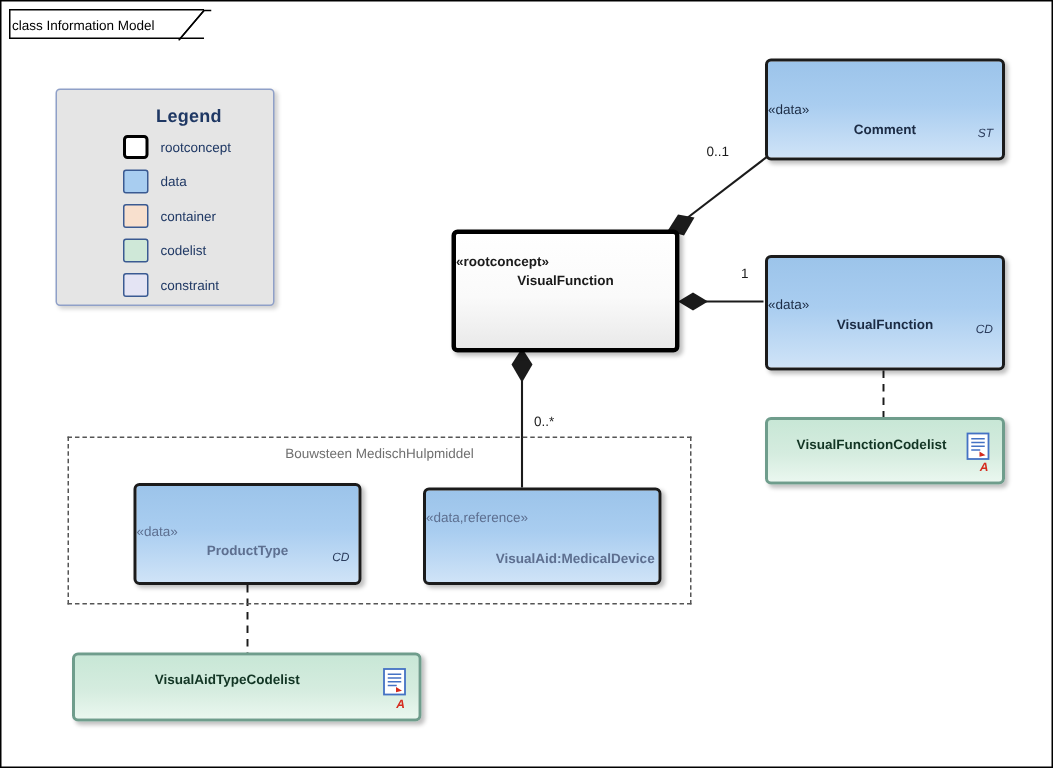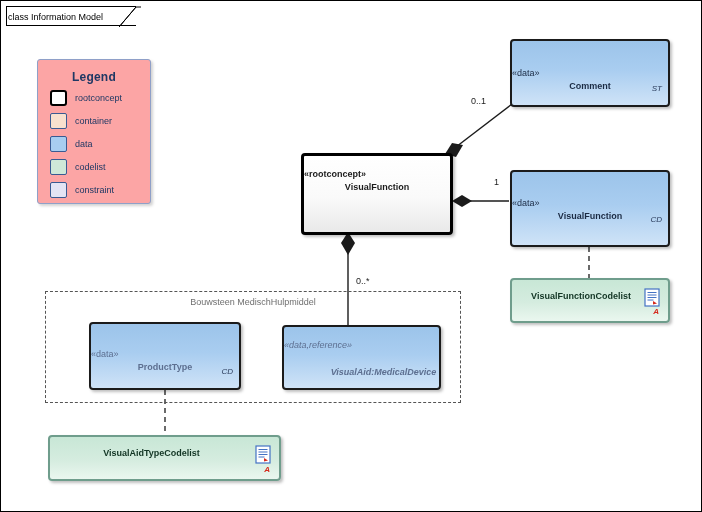--- a/index.html
+++ b/index.html
@@ -17,22 +17,23 @@
     font-size:9px;color:#000;line-height:20px;padding-left:1px;
     box-sizing:border-box;z-index:6;
   }
   #title-tab-slant{
     position:absolute;left:118px;top:5px;width:22px;height:21px;z-index:6;
   }
 
   
   #legend{
     position:absolute;left:36px;top:58px;width:112px;height:143px;
-    background:#fca5a5;border:1px solid #8fa0c8;border-radius:3px;
+    background:#e5e5e5;border:1px solid #8fa0c8;border-radius:3px;
     box-shadow:2px 2px 3px rgba(0,0,0,.18);
+    padding-left:32px;
   }
   #legend-title{
     text-align:center;font-size:12px;font-weight:bold;color:#1f3864;
     margin-top:10px;letter-spacing:.2px;
   }
   .legend-row{display:flex;align-items:center;margin:5px 0 0 12px;height:18px;}
   .legend-swatch{width:17px;height:16px;border:1px solid #3a5a92;border-radius:2px;box-sizing:border-box;}
   .legend-swatch.root{border:2px solid #000;border-radius:3px;}
   .legend-label{font-size:9px;color:#1f3864;margin-left:8px;}
 
@@ -133,27 +134,27 @@
 
   <div id="legend">
     <div id="legend-title">Legend</div>
 
     <div class="legend-row">
       <span class="legend-swatch root" style="background:#ffffff"></span>
       <span class="legend-label">rootconcept</span>
     </div>
 
     <div class="legend-row">
+      <span class="legend-swatch" style="background:#a8cdf0"></span>
+      <span class="legend-label">data</span>
+    </div>
+
+    <div class="legend-row">
       <span class="legend-swatch" style="background:#f8e0ce"></span>
       <span class="legend-label">container</span>
-    </div>
-
-    <div class="legend-row">
-      <span class="legend-swatch" style="background:#a8cdf0"></span>
-      <span class="legend-label">data</span>
     </div>
 
     <div class="legend-row">
       <span class="legend-swatch" style="background:#cfe8d8"></span>
       <span class="legend-label">codelist</span>
     </div>
 
     <div class="legend-row">
       <span class="legend-swatch" style="background:#e4e4f4"></span>
       <span class="legend-label">constraint</span>
@@ -193,21 +194,21 @@
   <div id="package">
     <div id="package-label">Bouwsteen MedischHulpmiddel</div>
   </div>
 
   <div class="uml box-data muted" style="left:88px;top:321px;width:152px;height:68px;">
     <span class="corner">CD</span>
     <span class="stereo" style="top:25px;">«data»</span>
     <span class="cname" style="top:38px;">ProductType</span>
   </div>
 
-  <div class="uml box-data muted" style="left:281px;top:324px;width:159px;height:65px;font-style:italic;">
+  <div class="uml box-data muted" style="left:281px;top:324px;width:159px;height:65px;">
     <span class="stereo" style="top:13px;">«data,reference»</span>
     <span class="cname" style="top:40px;padding-left:44px;">VisualAid:MedicalDevice</span>
   </div>
 
   <div class="uml box-codelist" style="left:47px;top:434px;width:233px;height:46px;">
     <span class="cname" style="top:11px;left:-26px;">VisualAidTypeCodelist</span>
     <svg class="doc-icon" viewBox="0 0 17 20">
       <rect x="1" y="1" width="14" height="17" fill="#ffffff" stroke="#4472c4" stroke-width="1.2"></rect>
       <line x1="3.5" y1="4.5" x2="12.5" y2="4.5" stroke="#4472c4" stroke-width="1"></line>
       <line x1="3.5" y1="7" x2="12.5" y2="7" stroke="#4472c4" stroke-width="1"></line>

